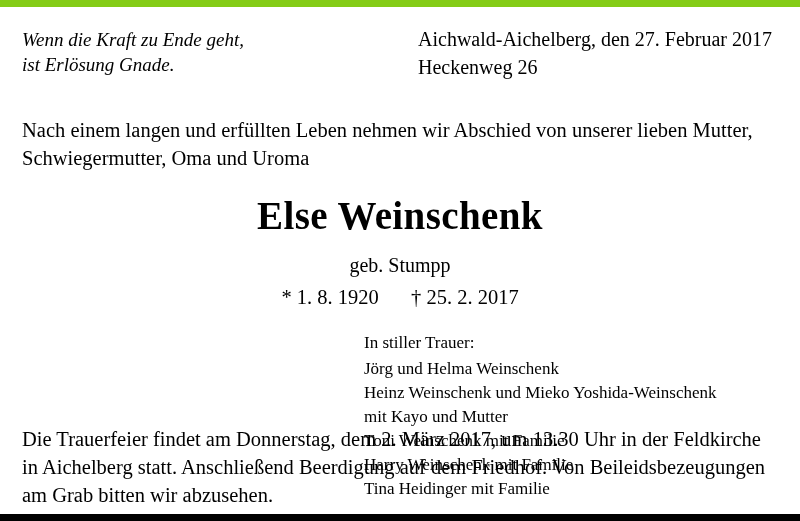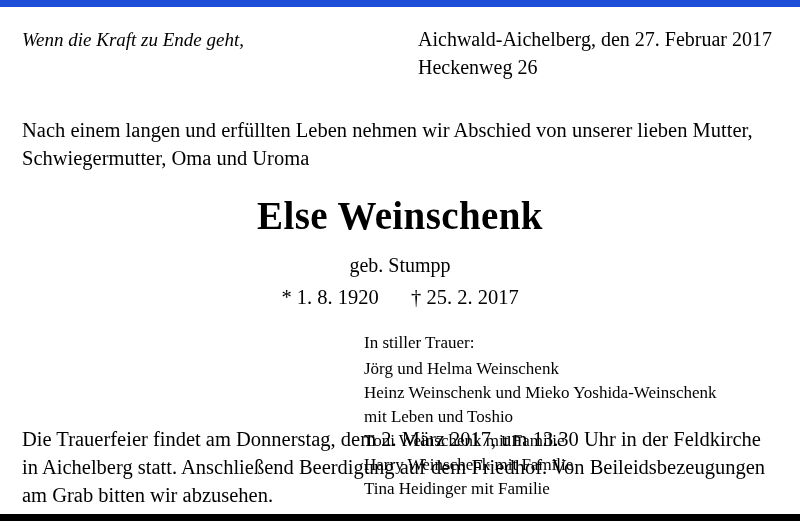--- a/index.html
+++ b/index.html
@@ -12,21 +12,21 @@
     height: 521px;
     font-family: "Liberation Serif", serif;
     color: #000000;
     overflow: hidden;
   }
   .obituary {
     position: relative;
     box-sizing: border-box;
     width: 800px;
     height: 521px;
-    border-top: 7px solid #1d4ed8;
+    border-top: 7px solid #84cc16;
     border-bottom: 7px solid #000000;
     padding: 18px 22px 0 22px;
     background: #ffffff;
   }
   .top-row {
     display: flex;
     justify-content: space-between;
     align-items: flex-start;
   }
   .motto {
@@ -92,20 +92,21 @@
   }
 </style>
 </head>
 <body>
 
 <div class="obituary">
 
   <div class="top-row">
     <div class="motto">
       <div>Wenn die Kraft zu Ende geht,</div>
+      <div>ist Erlösung Gnade.</div>
     </div>
     <div class="address">
       <div>Aichwald-Aichelberg, den 27. Februar 2017</div>
       <div>Heckenweg 26</div>
     </div>
   </div>
 
   <div class="intro">Nach einem langen und erfüllten Leben nehmen wir Abschied von unserer lieben Mutter, Schwiegermutter, Oma und Uroma</div>
 
   <div class="name-block">
@@ -115,21 +116,21 @@
       <span>* 1. 8. 1920</span>
       <span class="gap"></span>
       <span>† 25. 2. 2017</span>
     </div>
   </div>
 
   <div class="mourners">
     <div class="heading">In stiller Trauer:</div>
     <div>Jörg und Helma Weinschenk</div>
     <div>Heinz Weinschenk und Mieko Yoshida-Weinschenk</div>
-    <div>mit Leben und Toshio</div>
+    <div>mit Kayo und Mutter</div>
     <div>Toni Weinschenk mit Familie</div>
     <div>Harry Weinschenk mit Familie</div>
     <div>Tina Heidinger mit Familie</div>
   </div>
 
   <div class="closing">Die Trauerfeier findet am Donnerstag, dem 2. März 2017, um 13.30 Uhr in der Feldkirche in Aichelberg statt. Anschließend Beerdigung auf dem Friedhof. Von Beileidsbezeugungen am Grab bitten wir abzusehen.</div>
 
 </div>
 
 </body></html>

